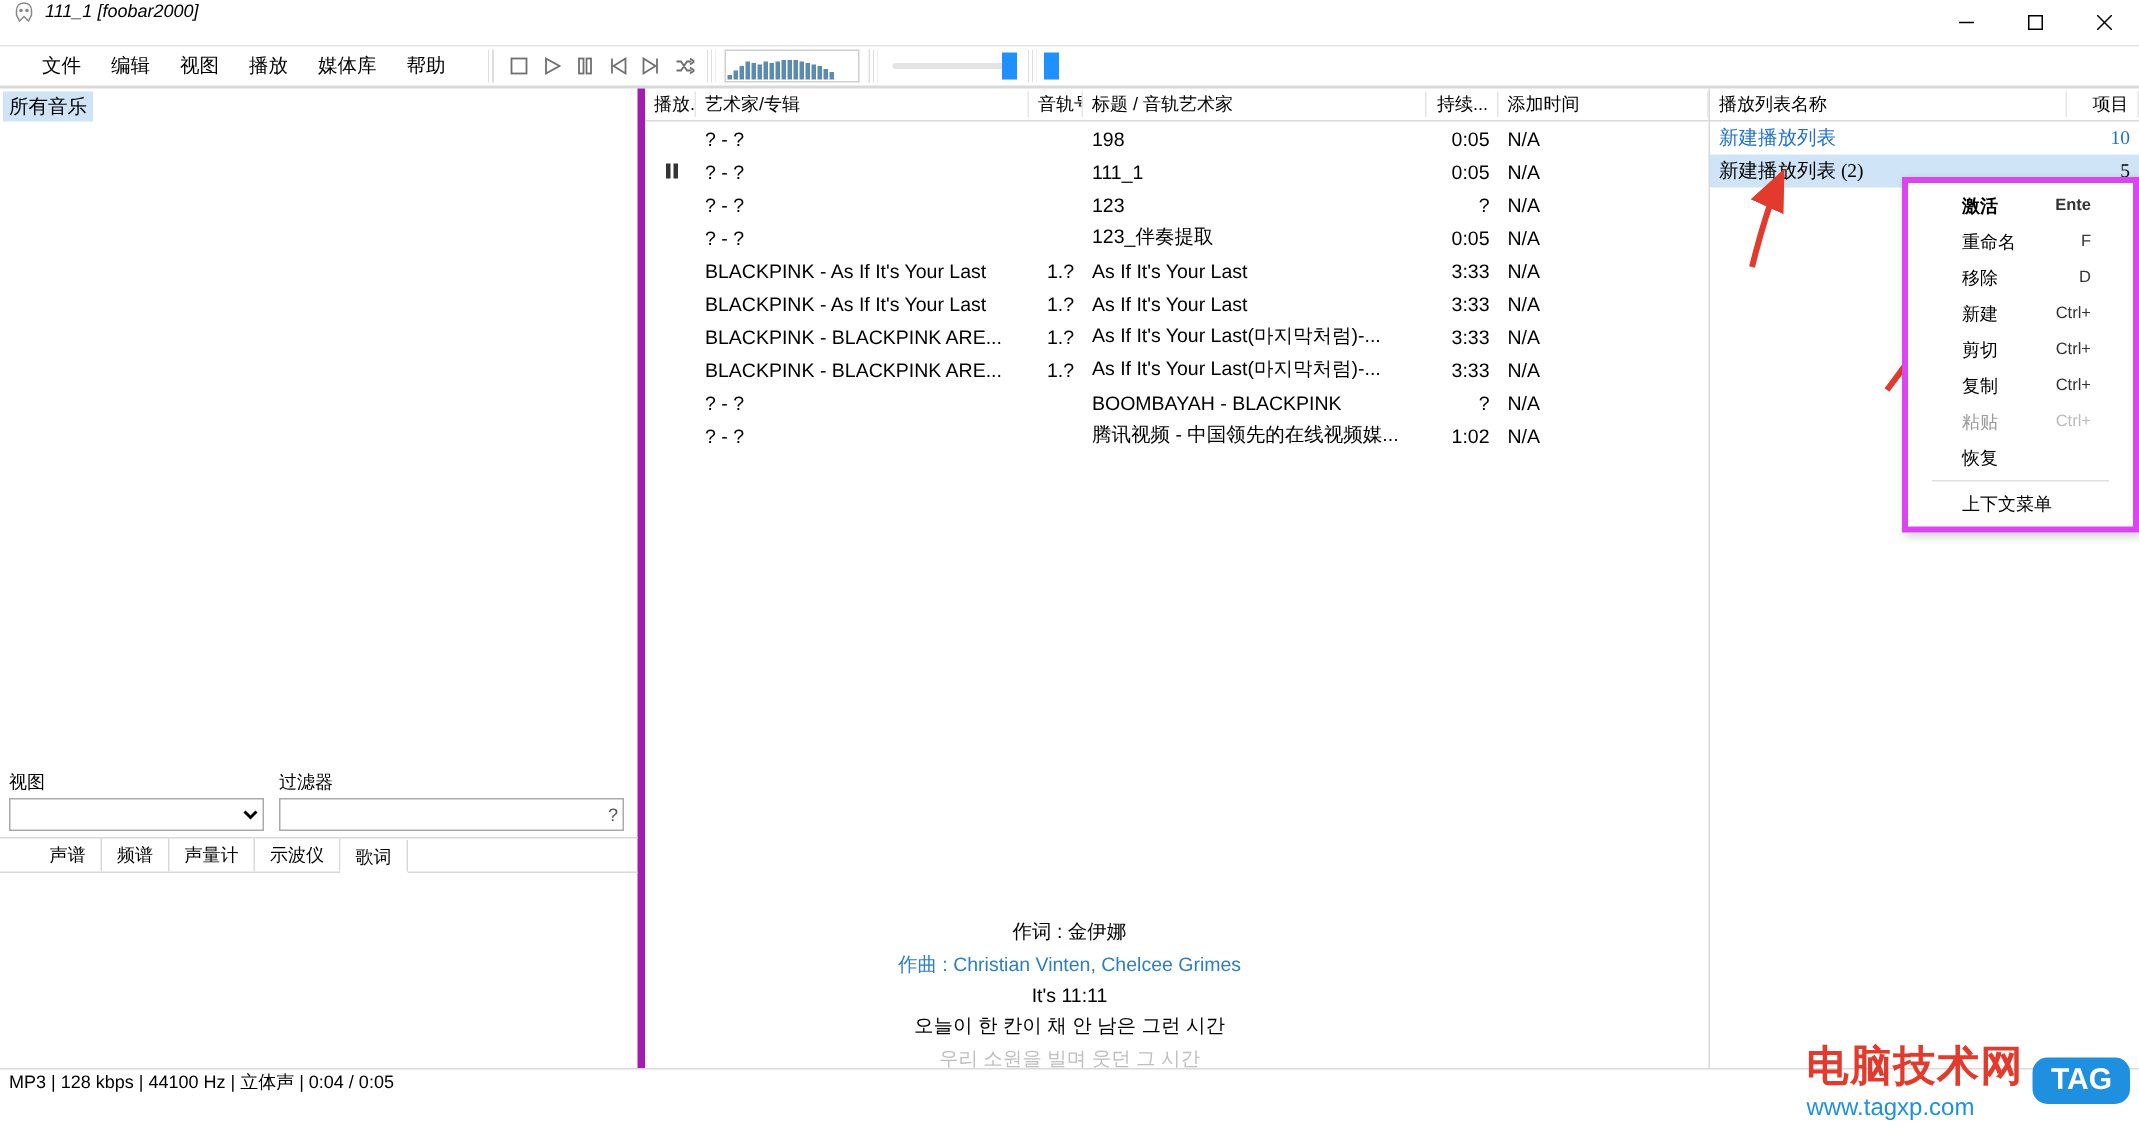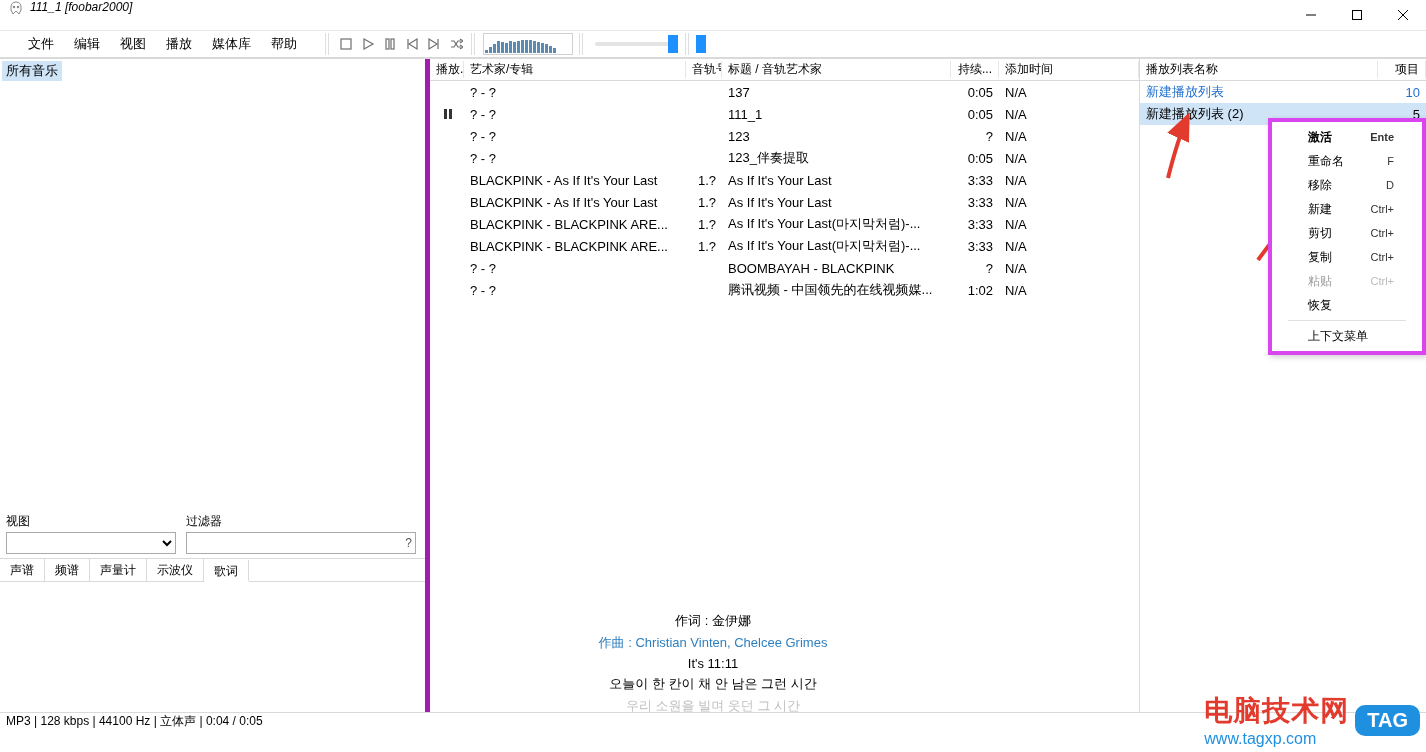--- a/index.html
+++ b/index.html
@@ -43,21 +43,21 @@
 .view-filter-row { display:flex; gap:10px; padding:4px 6px; align-items:flex-end;}
 .vf-block { display:flex; flex-direction:column; gap:2px; }
 .vf-block label { font-size:12px; }
 .vf-block select, .vf-block .filter-input { height:22px; border:1px solid #aaa; font-size:12px; background:#fff;}
 .vf-block select { width: 170px;}
 .filter-wrap{ position:relative; width:230px;}
 .filter-input{ width:100%; padding:0 18px 0 4px;}
 .filter-q{ position:absolute; right:4px; top:50%; transform:translateY(-50%); font-size:12px; color:#555;}
 
 
-.bottom-tabs { display:flex; border-top:1px solid #d9d9d9; border-bottom:1px solid #d9d9d9; height:24px;}
+.bottom-tabs { display:flex; border-top:1px solid #d9d9d9; border-bottom:1px solid #d9d9d9; height:24px;padding-left:23px;}
 .bottom-tabs .tab { padding:3px 10px; border-right:1px solid #d9d9d9; font-size:12px;}
 .bottom-tabs .tab.active { background:#fff; border-bottom:2px solid #fff; position:relative; top:1px;}
 .lyrics-pane { height:130px; overflow:hidden; display:flex; flex-direction:column; align-items:center; padding-top:24px; gap:4px; font-size:13px;}
 
 
 .col-headers { display:flex; height:22px; align-items:center; border-bottom:1px solid #d9d9d9; font-size:12px; color:#000; user-select:none;}
 .col-headers .ch { padding:0 6px; border-right:1px solid #e6e6e6; overflow:hidden; white-space:nowrap;}
 .ch.r { text-align:right;}
 
 
@@ -74,21 +74,21 @@
 .mc-title{flex:1;}
 .mc-dur{flex:0 0 48px; text-align:right;}
 .mc-add{flex:0 0 140px;}
 
 
 .pl-headers{display:flex;height:22px;align-items:center;border-bottom:1px solid #d9d9d9;font-size:12px;}
 .pl-headers .ph{padding:0 6px;border-right:1px solid #e6e6e6;}
 .pc-name{flex:1;}
 .pc-count{flex:0 0 48px;text-align:right;}
 .pl-row{display:flex;height:22px;align-items:center;font-size:13px;padding:0;}
-.pl-row .c{padding:0 6px;}
+.pl-row .c{padding:0 6px;font-family:Liberation Serif, serif;}
 .pl-row.active{color:#1f6fd0;}
 .pl-row.sel{background:#cfe4f7;}
 
 
 .ctx-menu{position:absolute; top:118px; left:1268px; width:158px; background:#fff; border:4px solid #d946ef; box-shadow:2px 2px 6px rgba(0,0,0,.2); z-index:50; padding:3px 16px;}
 .ctx-item{display:flex; align-items:center; justify-content:space-between; height:24px; padding:0 12px 0 20px; font-size:12px;}
 .ctx-item.bold{font-weight:600;}
 .ctx-item.disabled{color:#9a9a9a;}
 .ctx-sep{height:1px;background:#e0e0e0;margin:3px 0;}
 .ctx-item .sc{color:#333; font-size:11px;}
@@ -264,21 +264,21 @@
           <div class="c mc-play">
             <span class="play-ind">
               <svg width="12" height="12" viewBox="0 0 12 12">
                 <rect x="2" y="1" width="3" height="10" fill="#333"></rect>
                 <rect x="7" y="1" width="3" height="10" fill="#333"></rect>
               </svg>
             </span>
           </div>
           <div class="c mc-art">? - ?</div>
           <div class="c mc-trk r"></div>
-          <div class="c mc-title">137</div>
+          <div class="c mc-title">198</div>
           <div class="c mc-dur r">0:05</div>
           <div class="c mc-add">N/A</div>
         </div>
         <div class="track-row playing">
           <div class="c mc-play">
             <span class="play-ind">
               <svg width="12" height="12" viewBox="0 0 12 12">
                 <rect x="2" y="1" width="3" height="10" fill="#333"></rect>
                 <rect x="7" y="1" width="3" height="10" fill="#333"></rect>
               </svg>

